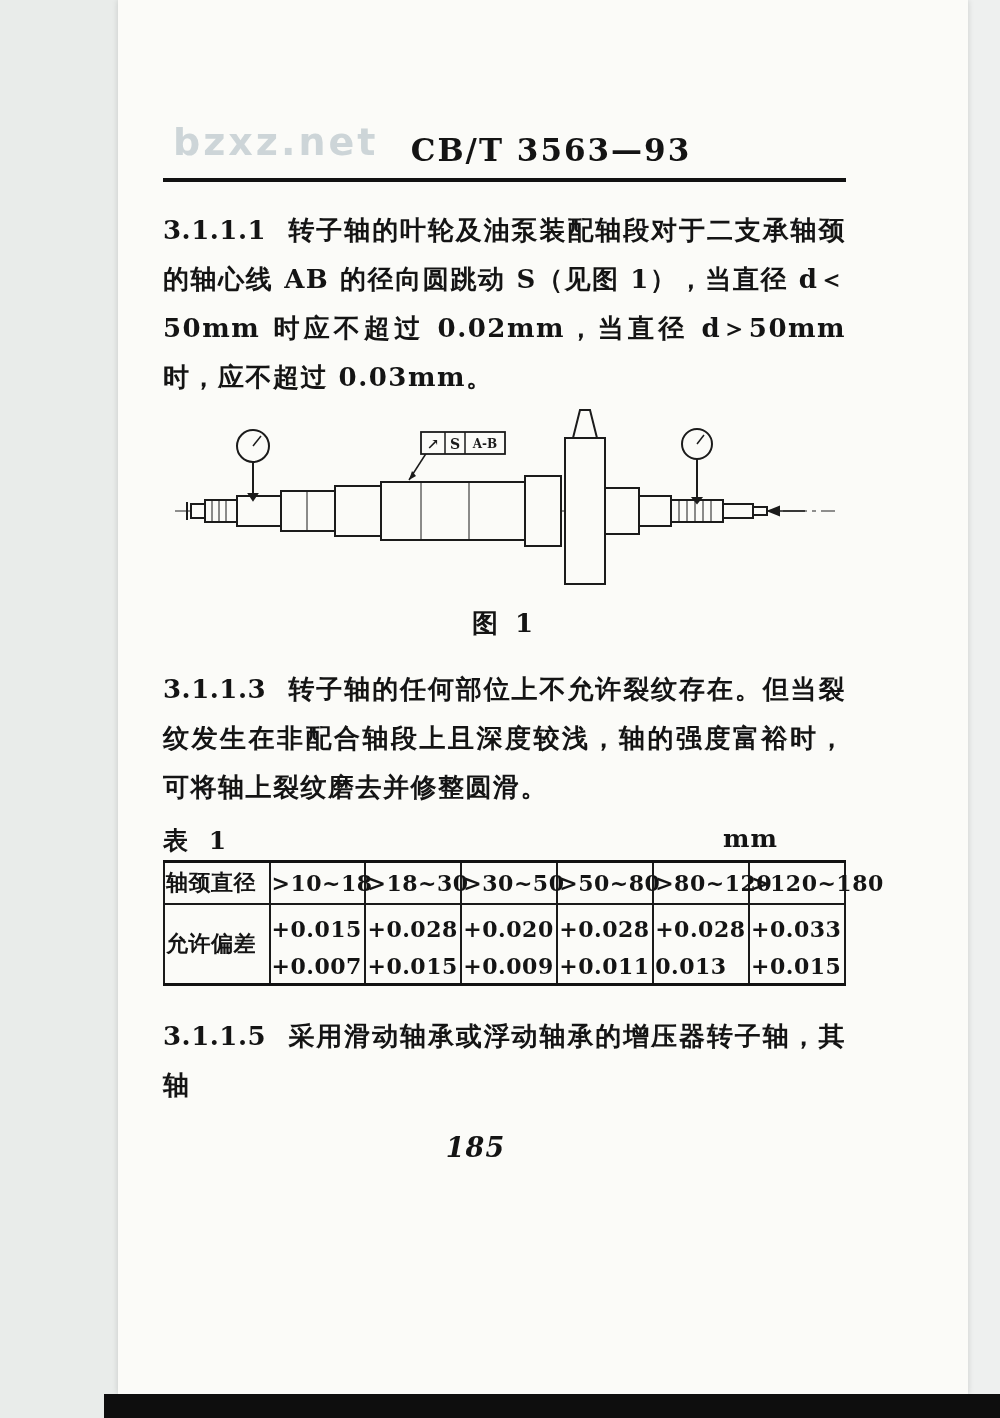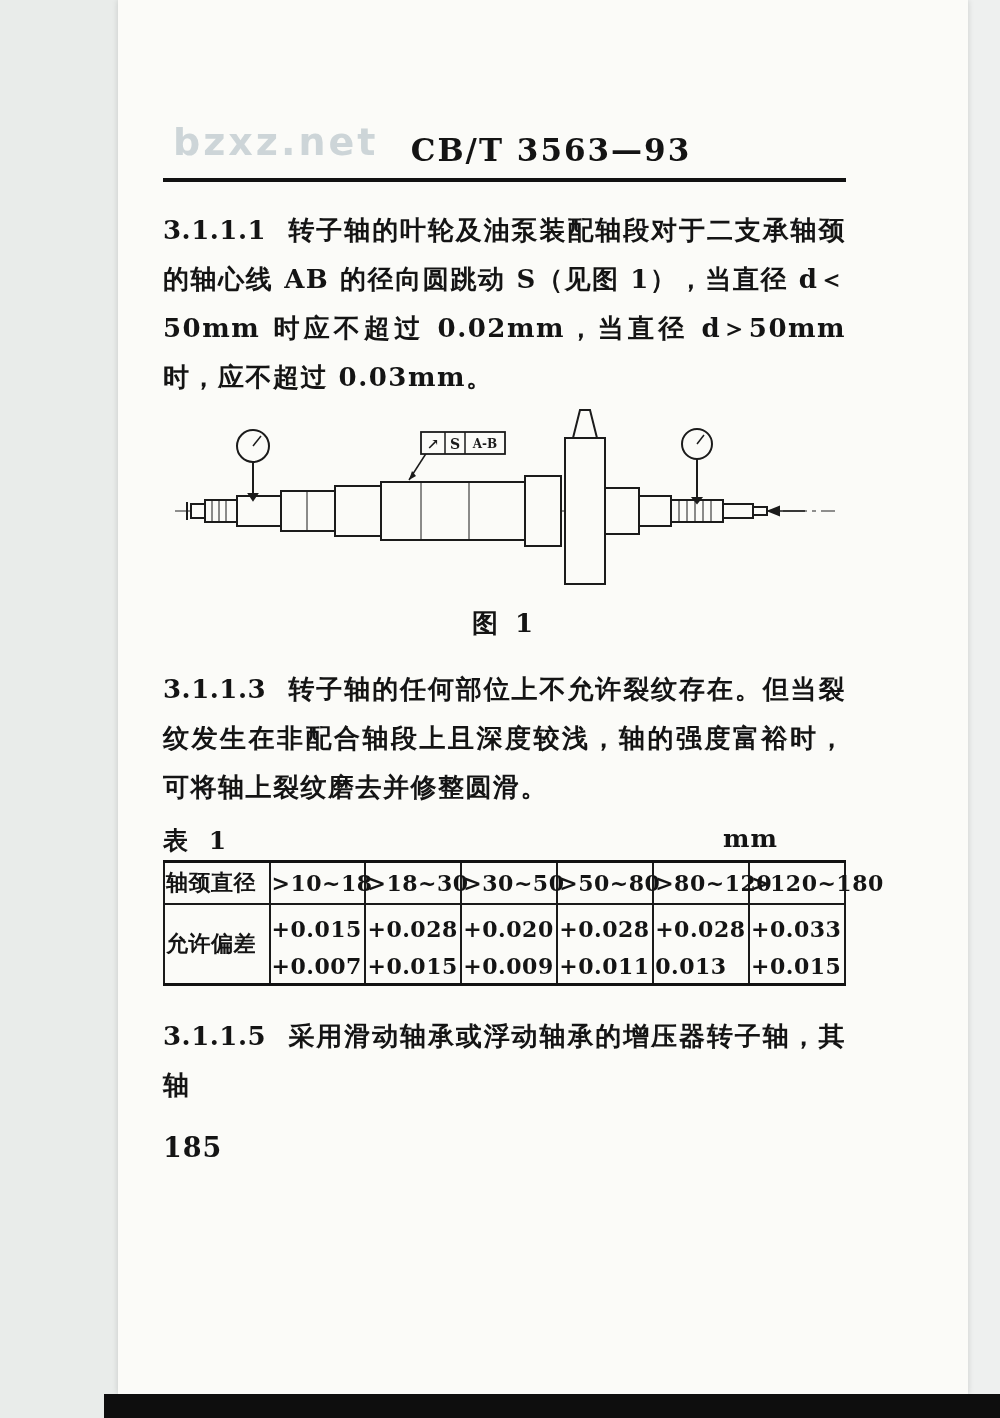--- a/index.html
+++ b/index.html
@@ -64,22 +64,22 @@
   table.spec td {
     border-left:2px solid #1a1a1a; border-right:2px solid #1a1a1a;
     text-align:left; vertical-align:middle;
     font-weight:bold; font-size:22px; letter-spacing:0.5px;
     padding:2px 1px;
   }
   table.spec tr.hdr td { border-bottom:2px solid #1a1a1a; height:42px; }
   table.spec tr.val td { height:74px; }
   table.spec td .tol { line-height:30px;margin-top:7px; }
   .page-number {
-    margin-top:22px; text-align:left; padding-right:58px;
-    font-size:27px; font-weight:bold; letter-spacing:1px;
+    margin-top:22px; text-align:center; padding-right:58px;
+    font-size:27px; font-weight:bold; letter-spacing:1px;font-style:italic;
   }
   .bottom-bar {
     position:absolute; left:104px; bottom:0; width:896px; height:24px;
     background:#0e0e0e;
   }
   .left-strip { position:absolute; left:0; top:0; width:118px; height:1418px; background:#e9ecea; }
   .right-strip { position:absolute; left:968px; top:0; width:32px; height:1418px; background:#eef0ef; }
 </style>
 </head>
 <body>

